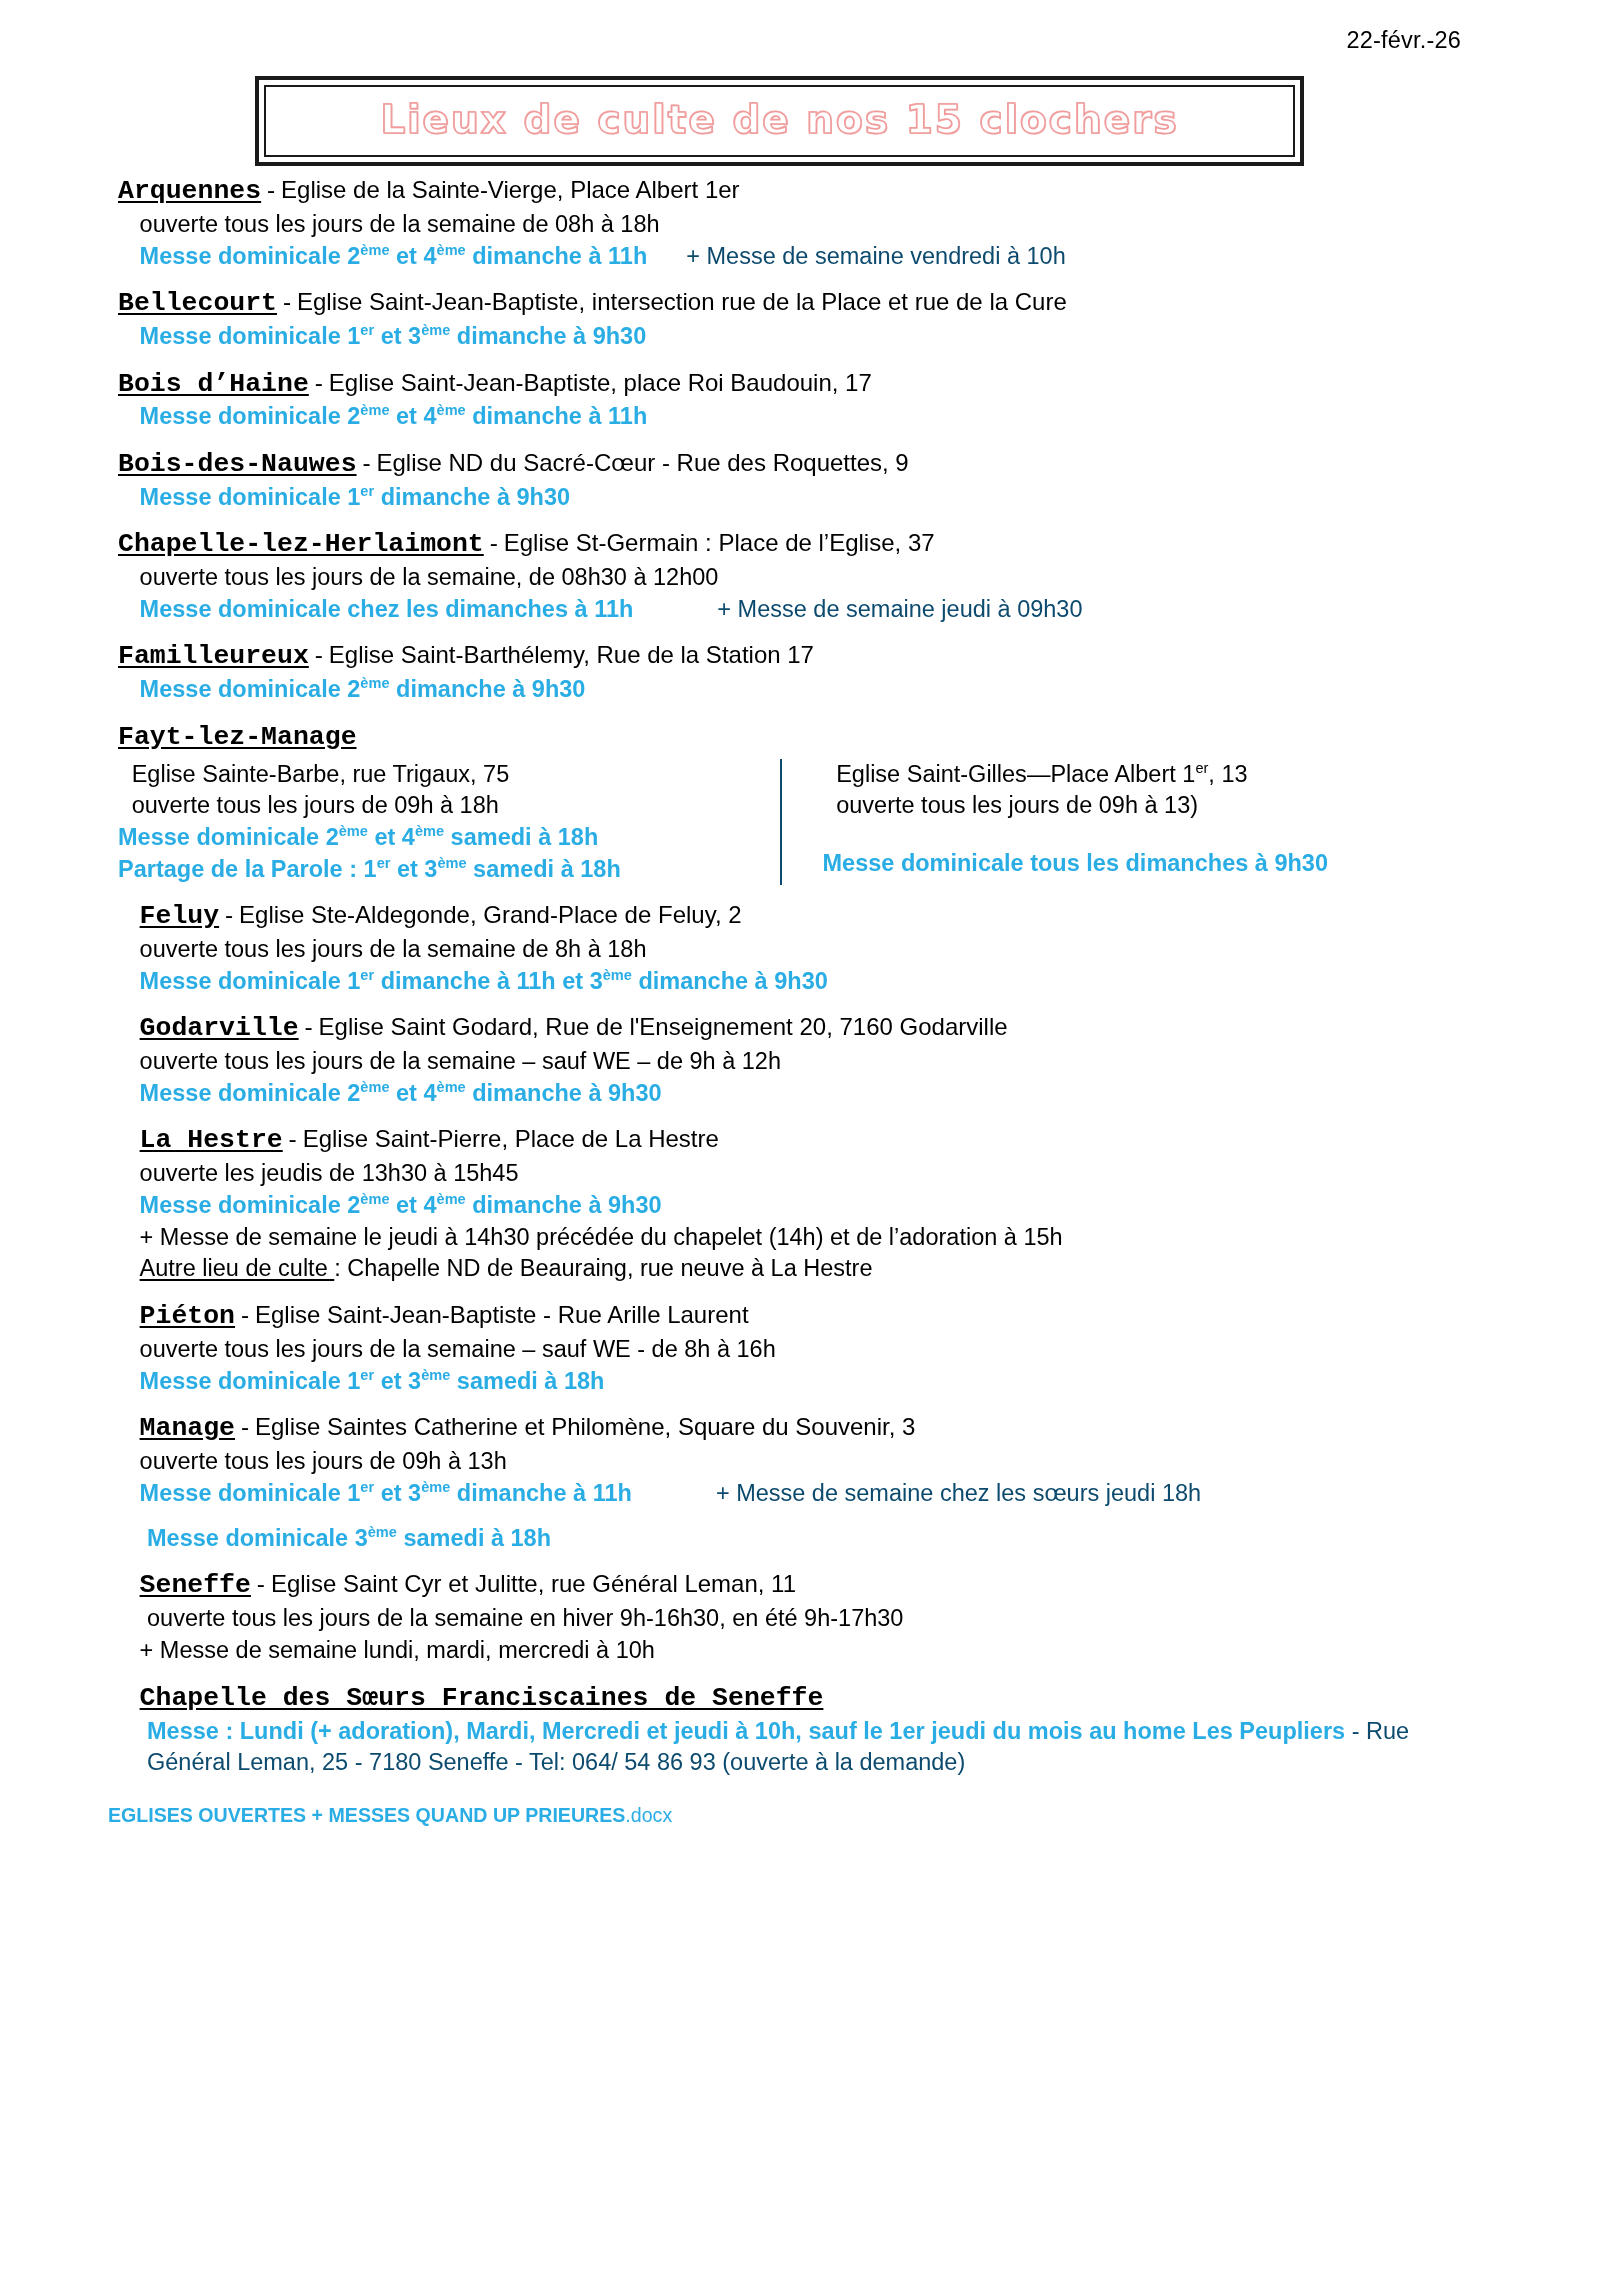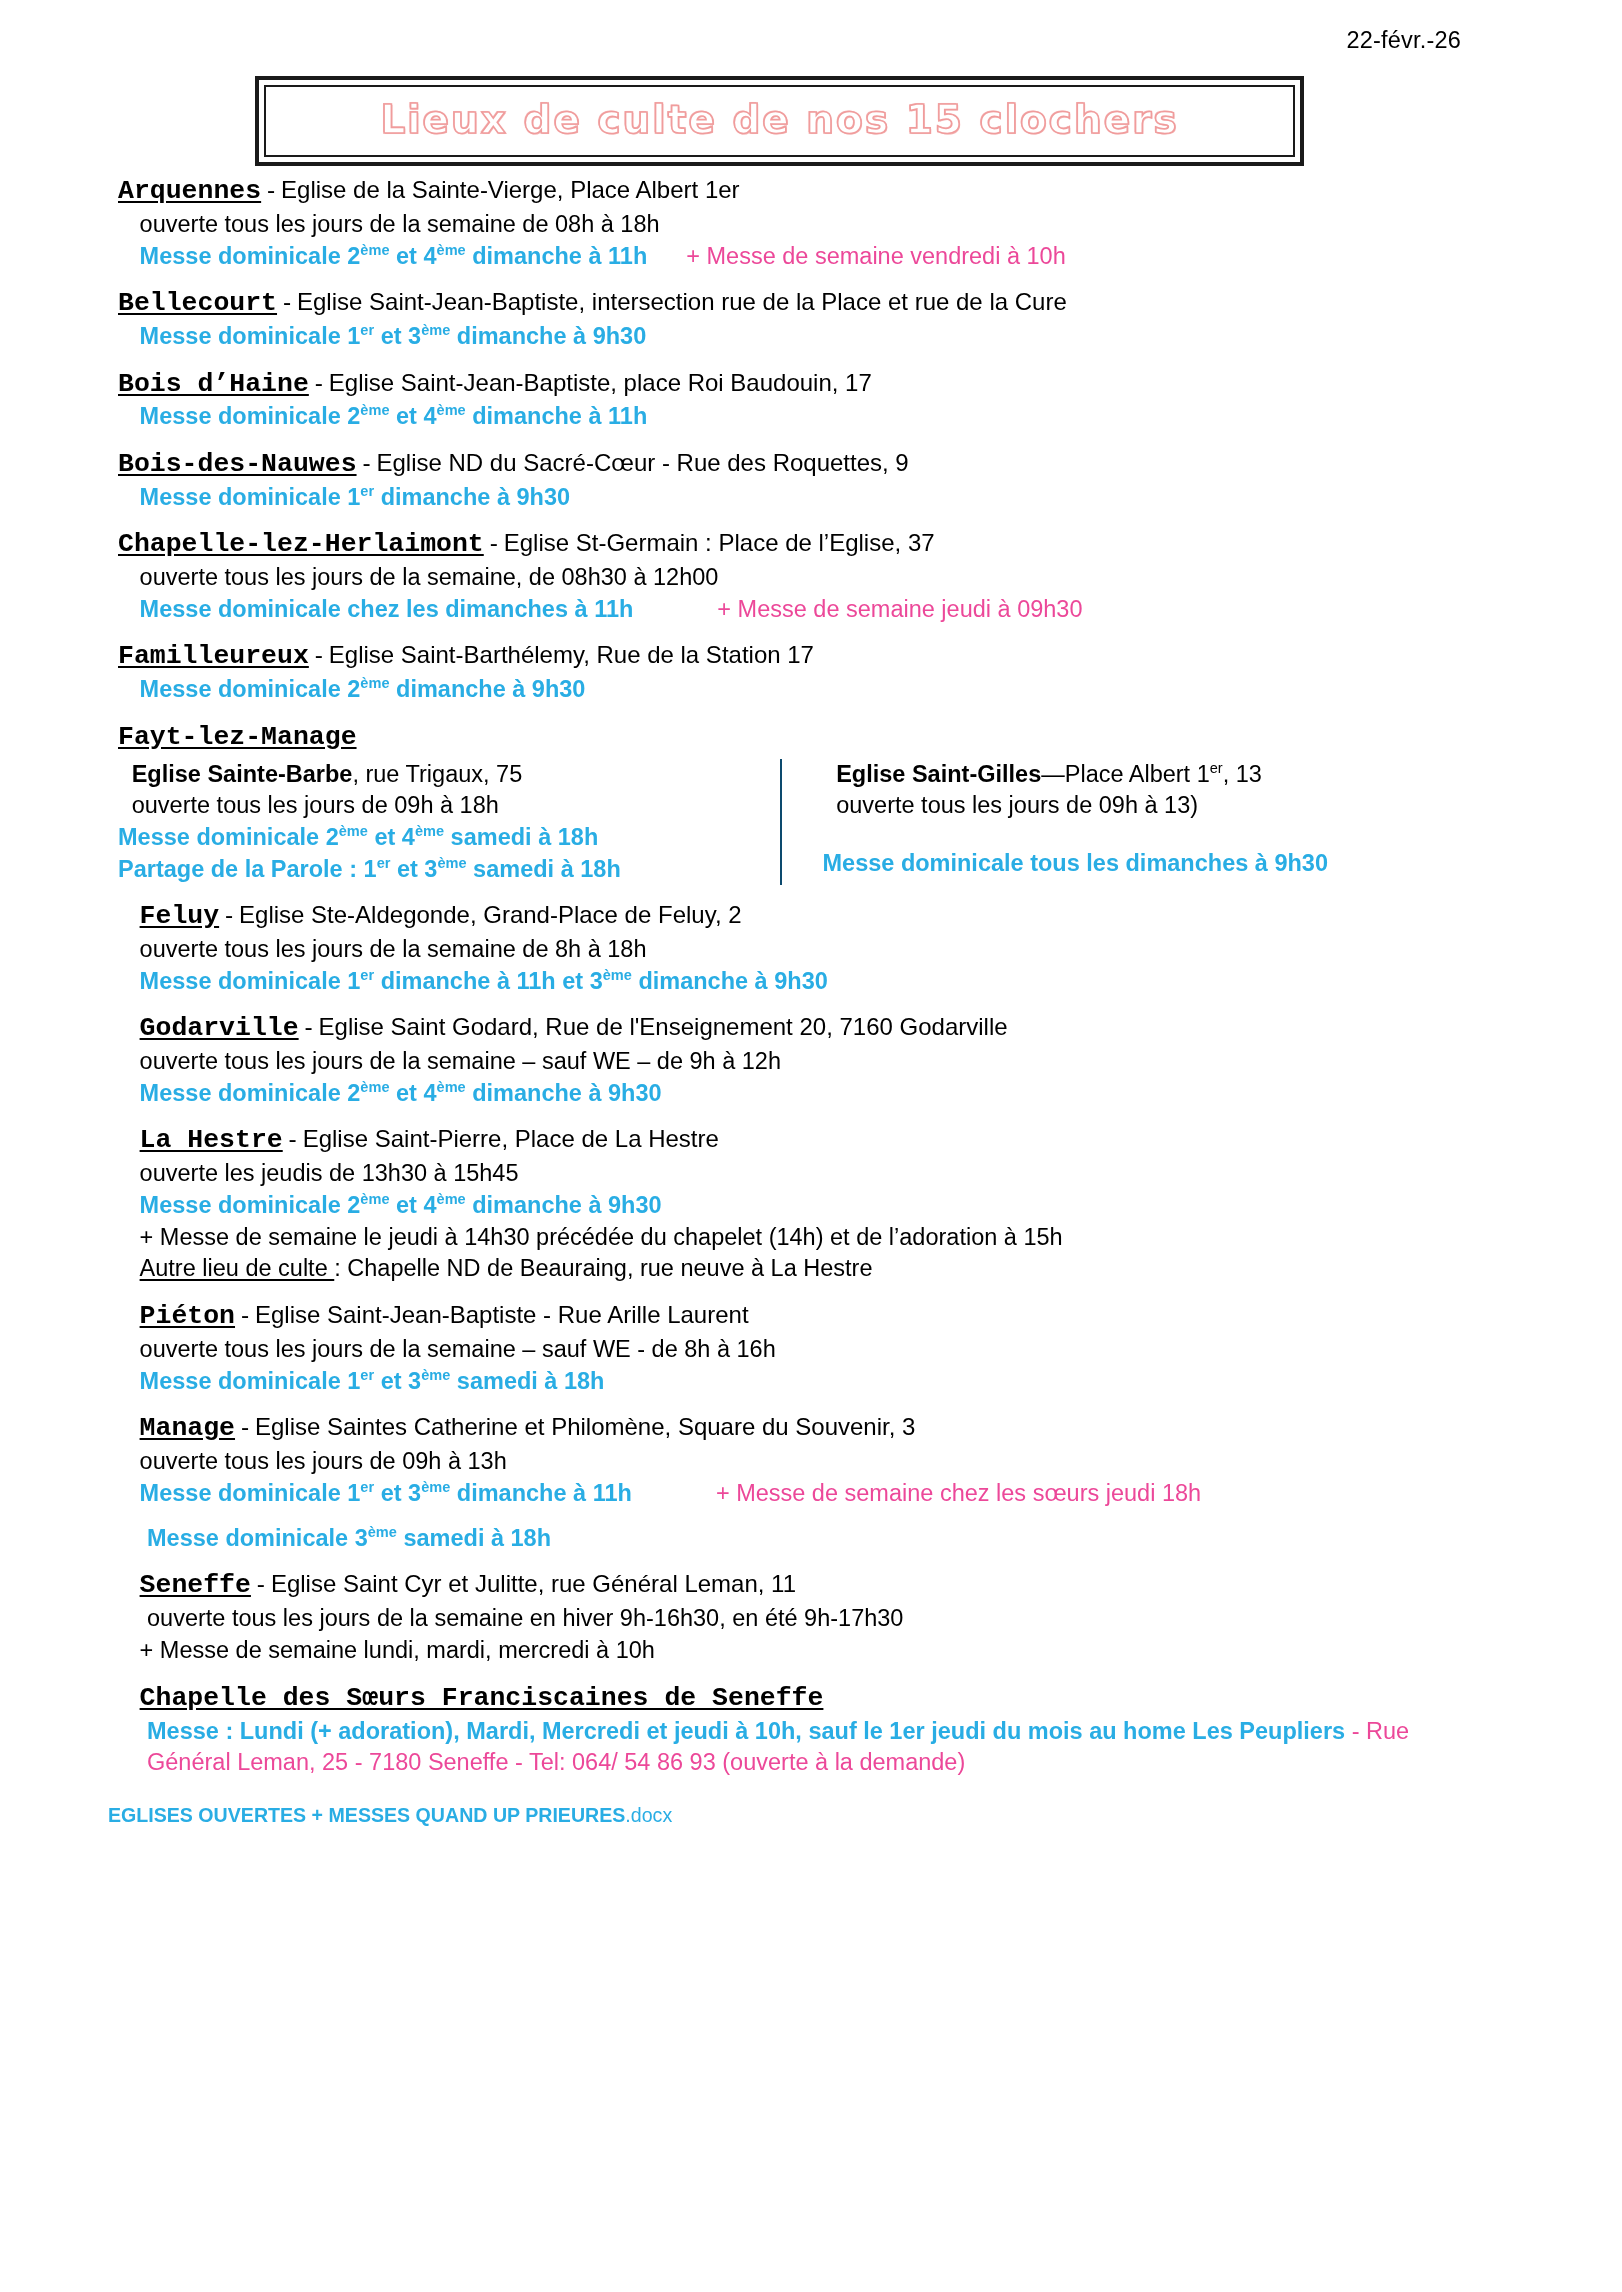--- a/index.html
+++ b/index.html
@@ -82,21 +82,21 @@
     padding-left: 21.6px;
   }
   .mass {
     color: #29ade4;
     font-weight: bold;
     font-size: 23.5px;
     line-height: 1.35;
     padding-left: 21.6px;
   }
   .mass .plain {
-    color: #ec4899;
+    color: #0c4a6e;
     font-weight: normal;
   }
   .mass-gap {
     display: inline-block;
     width: 84px;
   }
   .mass-gap-sm {
     display: inline-block;
     width: 39px;
   }
@@ -123,21 +123,21 @@
     padding-left: 41px;
   }
   .col-left .detail, .col-left .mass,
   .col-right .detail, .col-right .mass {
     padding-left: 13.7px;
   }
   .col-left .mass, .col-right .mass {
     padding-left: 0;
   }
   .bold-ch {
-    font-weight: bold;
+    font-weight: normal;
     margin-top: 19px;
   }
 
   .indent1 { padding-left: 21.6px; }
   .indent2 { padding-left: 29px; }
 
   .underline-span {
     text-decoration: underline;
     text-underline-offset: 2.9px;
   }

